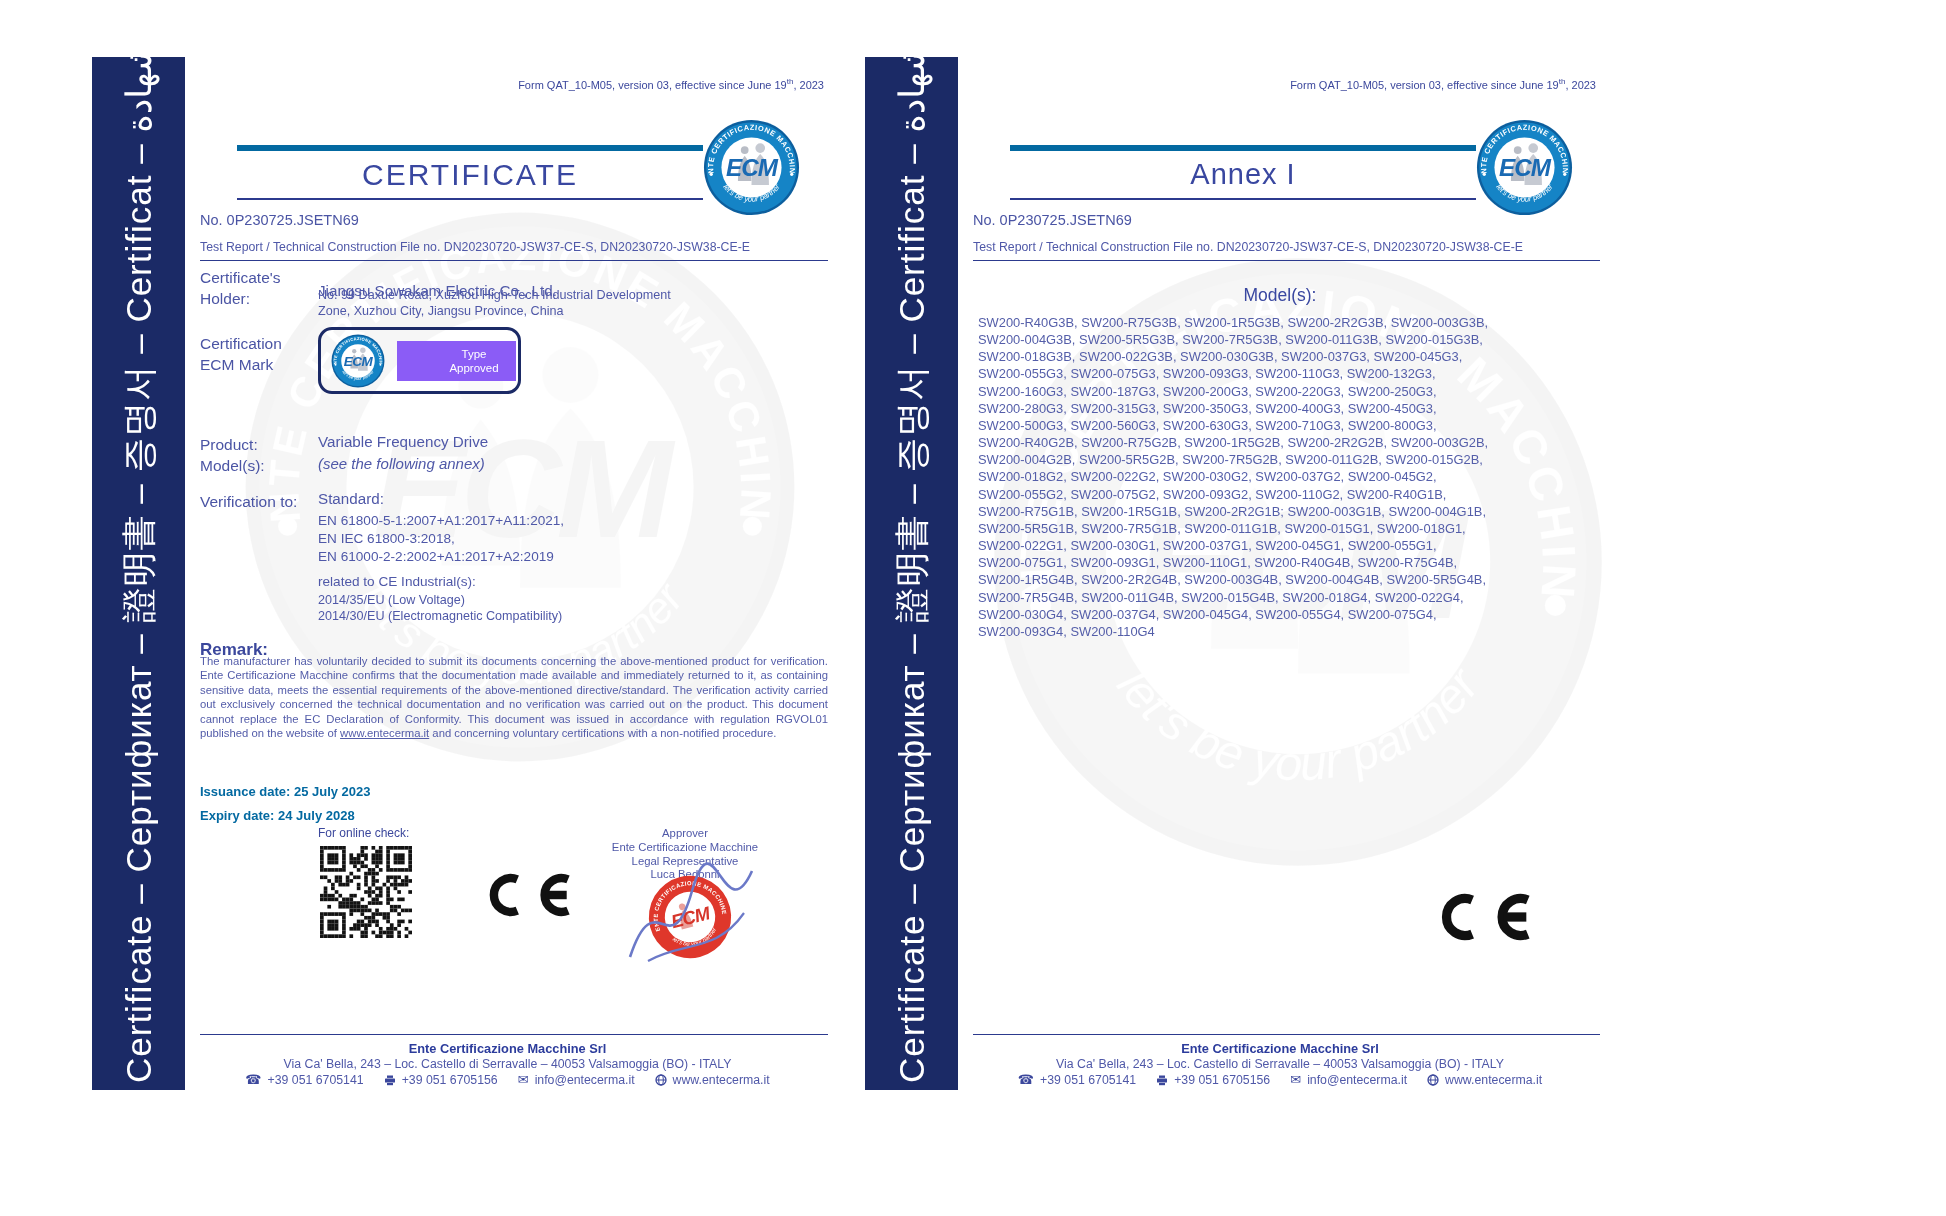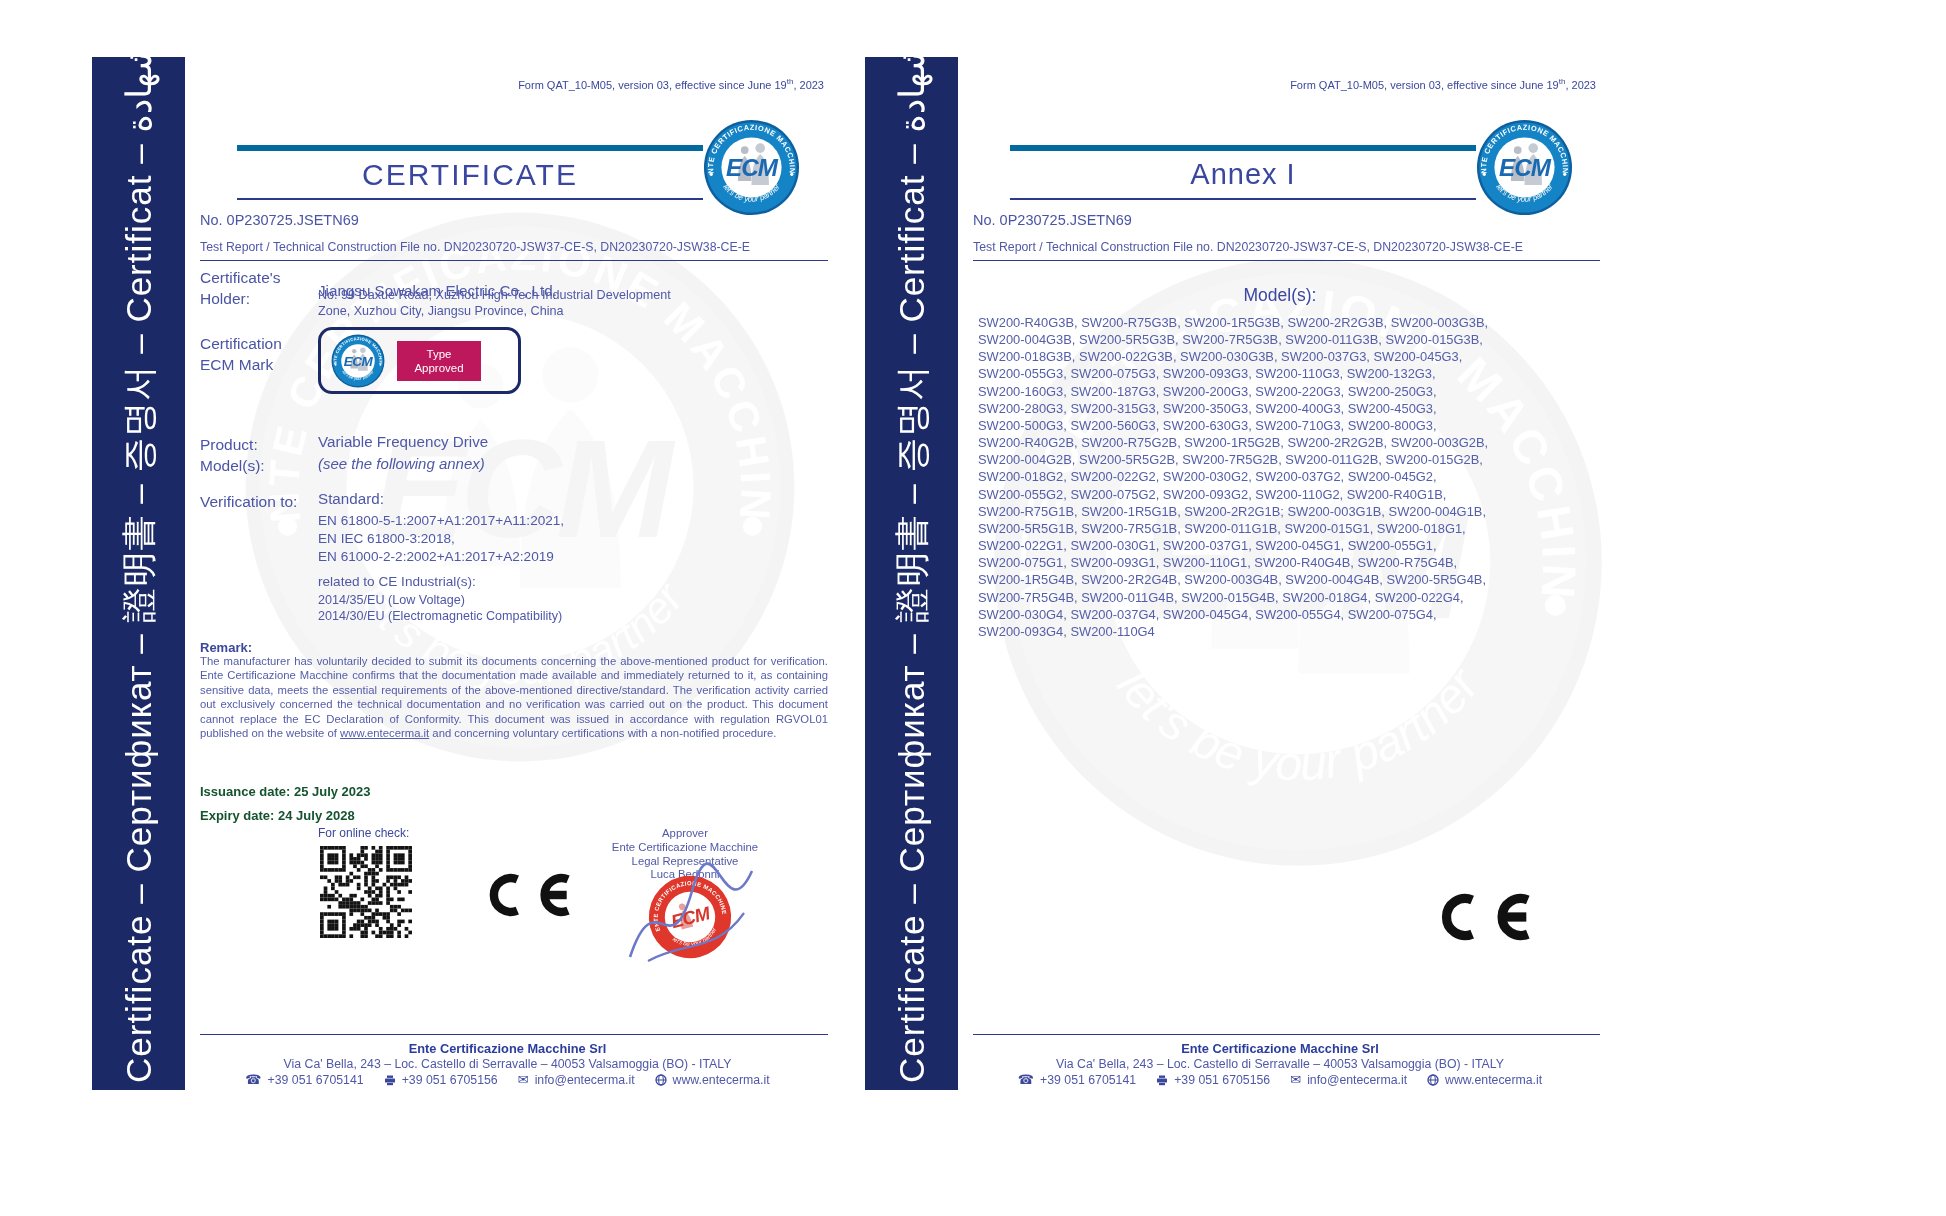--- a/index.html
+++ b/index.html
@@ -23,33 +23,33 @@
   .test-line{position:absolute;left:15px;top:183px;font-size:12.3px;color:#4f58a8;text-align:center;}
   .head-rule{position:absolute;left:15px;right:2px;top:203px;border-top:1.5px solid #2c3a8e;}
   .lbl{position:absolute;left:15px;font-size:15.5px;line-height:21px;color:#4a54a4;white-space:pre-line;}
   .val{position:absolute;left:133px;color:#4f58a8;}
   .pre{white-space:pre-line;}
   .holder-name{top:209px;font-size:15.2px;margin-top:16px;}
   .holder-addr{top:231px;font-size:12.6px;line-height:15.5px;}
   .mark-box{position:absolute;left:133px;top:270px;width:203px;height:67px;border:3px solid #1b2a66;
     border-radius:14px;display:flex;align-items:center;gap:12px;padding-left:10px;box-sizing:border-box;}
   .mark-badge{width:54px;height:54px;flex:0 0 auto;}
-  .type-box{width:84px;height:40px;background:#be185d;color:#fff;font-size:11.5px;line-height:14px;
-    display:flex;align-items:center;justify-content:center;text-align:center;white-space:pre-line;}
+  .type-box{width:84px;height:40px;background:#8b5cf6;color:#fff;font-size:11.5px;line-height:14px;
+    display:flex;align-items:center;justify-content:center;text-align:center;white-space:pre-line;padding-left:35px;}
   .product-value{top:376px;font-size:15.2px;}
   .models-value{top:398px;font-size:15px;font-style:italic;}
   .standard-heading{top:433px;font-size:15.2px;}
   .standard-lines{top:455px;font-size:13.6px;line-height:18.2px;}
   .directives-heading{top:517px;font-size:13.6px;}
   .directive-lines{top:536px;font-size:12.6px;line-height:15.5px;}
-  .remark-label{position:absolute;left:15px;top:583px;font-size:13px;font-weight:bold;color:#3b479c;}
+  .remark-label{position:absolute;left:15px;top:583px;font-size:17px;font-weight:bold;color:#3b479c;}
   .remark-text{position:absolute;left:15px;right:2px;top:597px;font-size:11.3px;line-height:14.4px;
     text-align:justify;color:#535ca9;}
   .remark-text a{color:#535ca9;text-decoration:underline;}
-  .date-line{position:absolute;left:15px;font-weight:bold;font-size:13px;color:#14532d;}
+  .date-line{position:absolute;left:15px;font-weight:bold;font-size:13px;color:#0369a1;}
   .issuance{top:727px;} .expiry{top:751px;}
   .online-label{position:absolute;left:133px;top:769px;font-size:12px;color:#3b479c;}
   .qr{position:absolute;left:135px;top:789px;width:92px;height:92px;}
   .qr svg{width:100%;height:100%;}
   .ce{position:absolute;}
   .ce1{left:292px;top:794px;width:104px;height:88px;}
   .ce2{left:470px;top:812px;width:114px;height:96px;}
   .approver-block{position:absolute;left:400px;top:770px;width:200px;text-align:center;
     font-size:11.3px;line-height:13.8px;color:#4f58a8;white-space:pre-line;}
   .stamp-wrap{position:absolute;left:455px;top:816px;width:100px;height:100px;}

